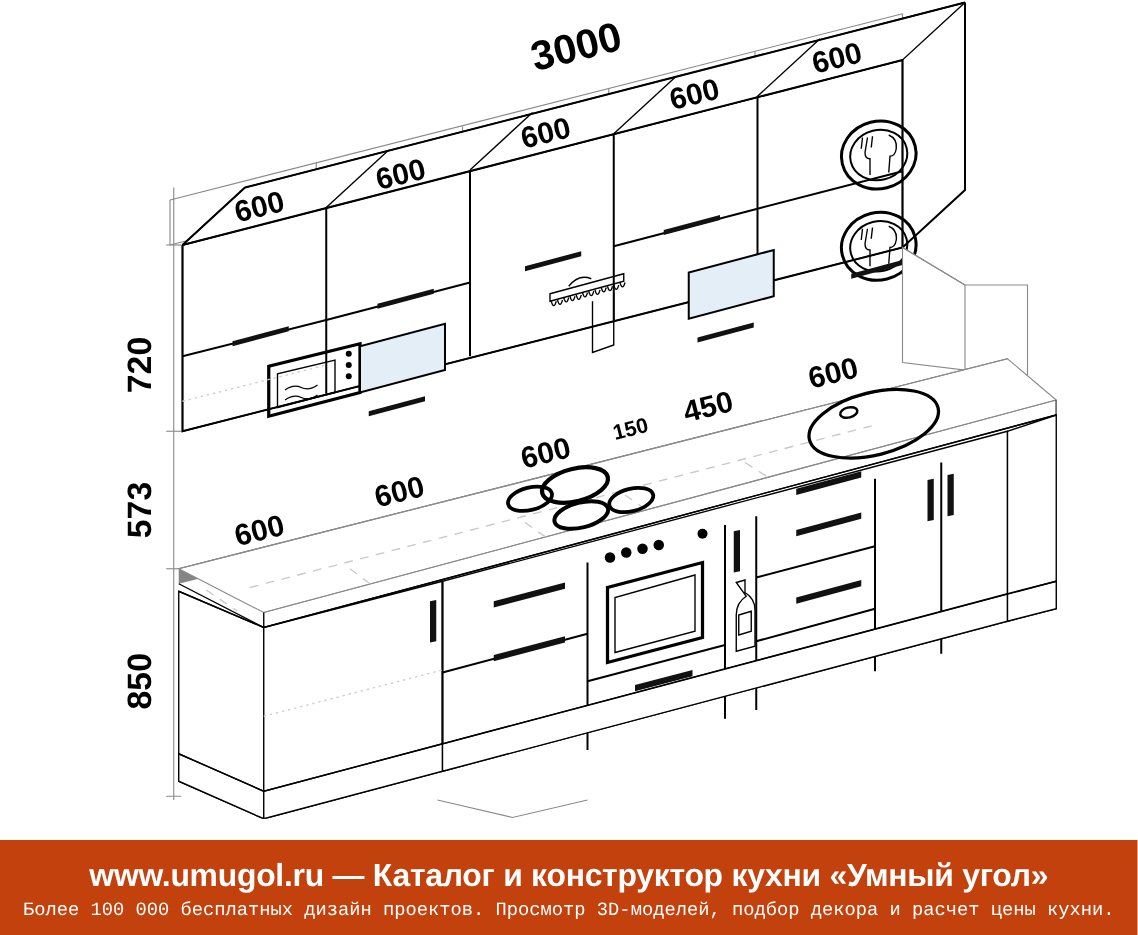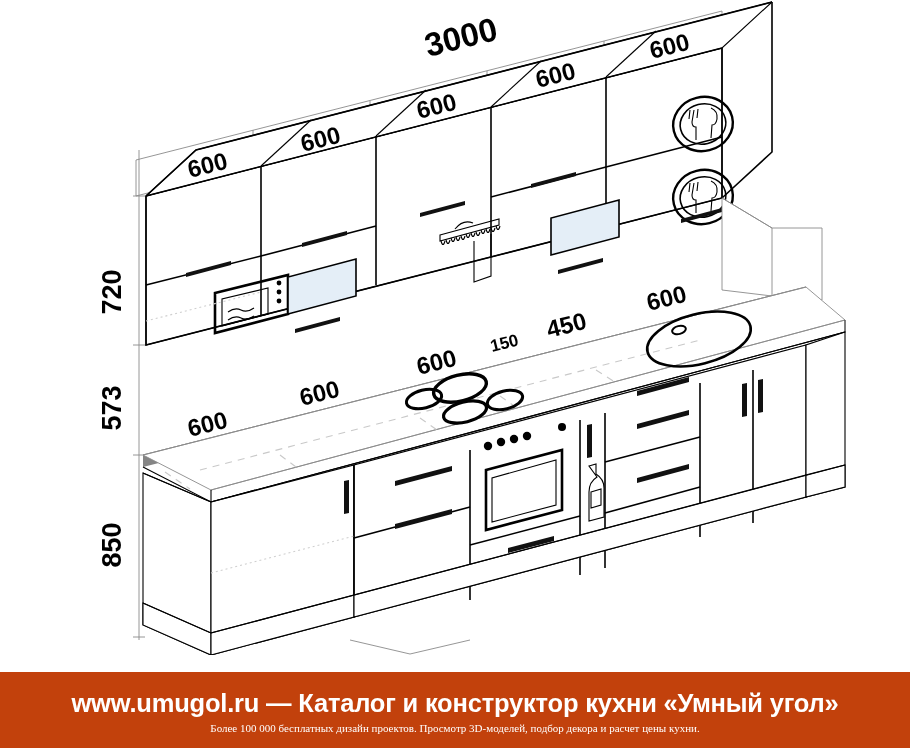--- a/index.html
+++ b/index.html
@@ -58,22 +58,22 @@
     font-size: 25.5px;
     letter-spacing: -0.2px;
     white-space: nowrap;
     line-height: 1.05;
   }
   #footer-title .site {
     font-weight: bold;
   }
   #footer-sub {
     color: #ffffff;
-    font-family: Liberation Serif, serif;
-    font-size: 11px;
+    font-family: Liberation Mono, monospace;
+    font-size: 15px;
     white-space: nowrap;
     margin-top: 6px;
     line-height: 1.05;
   }
 </style>
 </head>
 <body>
 
 <div id="app">
 

